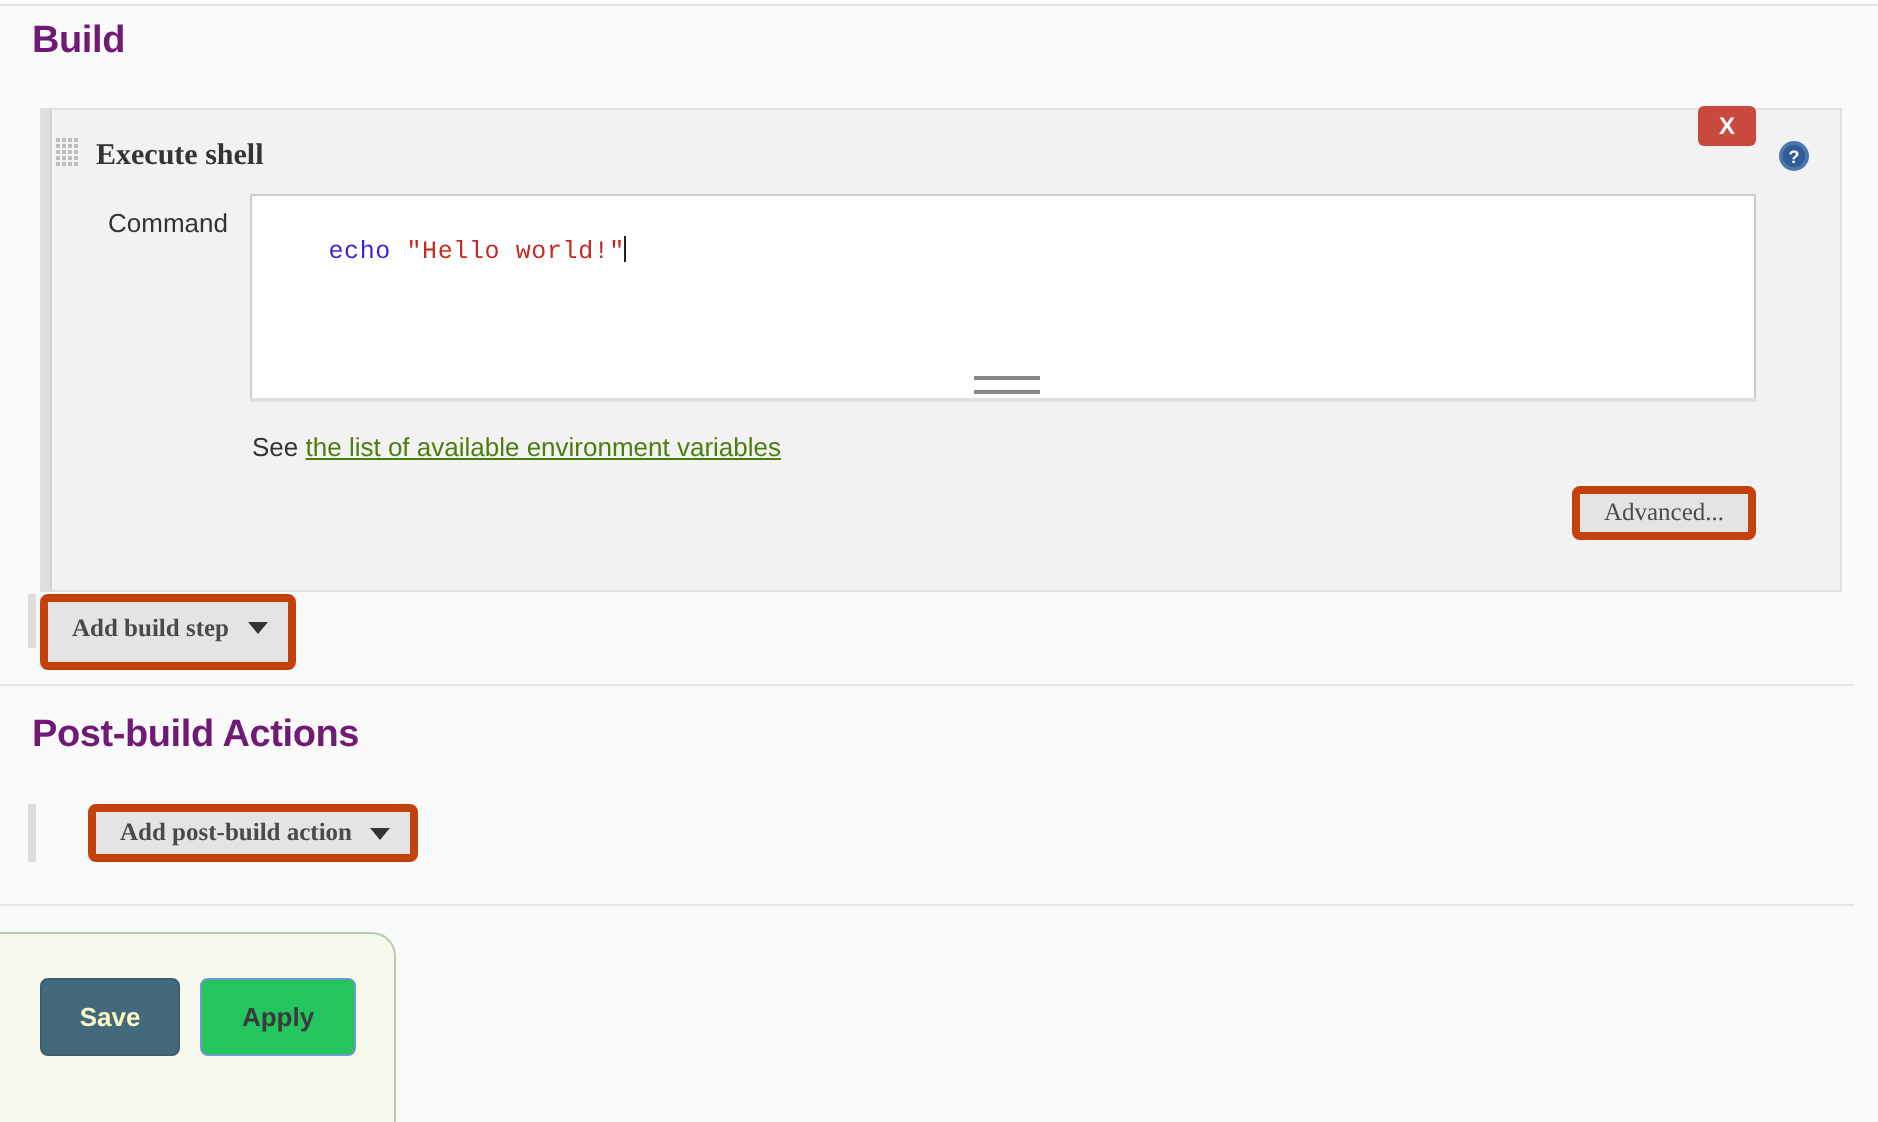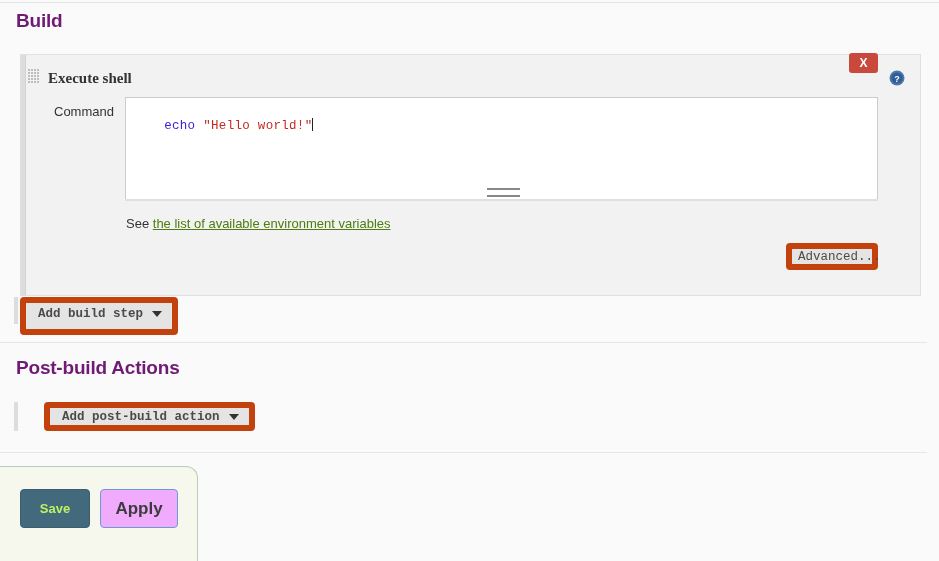--- a/index.html
+++ b/index.html
@@ -195,26 +195,26 @@
     color: #333333;
   }
   .env-link {
     color: #4d7c0f;
     text-decoration: underline;
     cursor: pointer;
   }
 
   
   .btn {
-    font-family: Liberation Mono, monospace;
+    font-family: Liberation Serif, serif;
     font-size: 12.5px;
     font-weight: bold;
     color: #4a4a4a;
     background: #e4e4e4;
-    border: 6px solid #c2410c;
+    border: 4px solid #c2410c;
     border-radius: 4px;
     cursor: pointer;
     box-sizing: border-box;
     white-space: nowrap;
   }
   #advanced-btn {
     position: absolute;
     left: 786px;
     top: 243px;
     width: 92px;
@@ -277,39 +277,39 @@
   }
   #save-btn {
     position: absolute;
     left: 20px;
     top: 22px;
     width: 70px;
     height: 39px;
     background: #42697c;
     border: 1px solid #3a5e6f;
     border-radius: 4px;
-    color: #bef264;
+    color: #fef9c3;
     font-family: "Liberation Sans", sans-serif;
     font-size: 13px;
     font-weight: bold;
     cursor: pointer;
     padding: 0;
   }
   #apply-btn {
     position: absolute;
     left: 100px;
     top: 22px;
     width: 78px;
     height: 39px;
-    background: #f0abfc;
+    background: #22c55e;
     border: 1px solid #6f9ad1;
     border-radius: 4px;
     color: #3b3b3b;
     font-family: "Liberation Sans", sans-serif;
-    font-size: 17px;
+    font-size: 13px;
     font-weight: bold;
     cursor: pointer;
     padding: 0;
   }
 </style>
 </head>
 <body>
 
 <div class="top-rule"></div>
 

